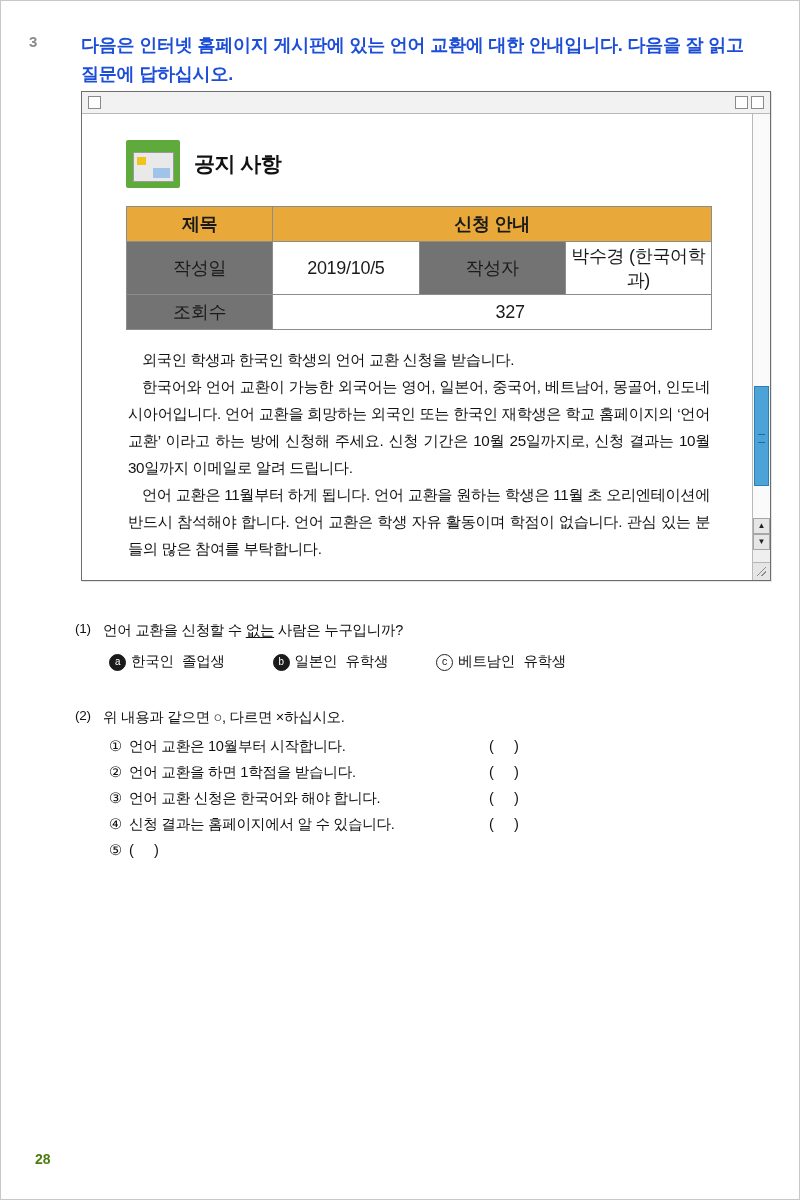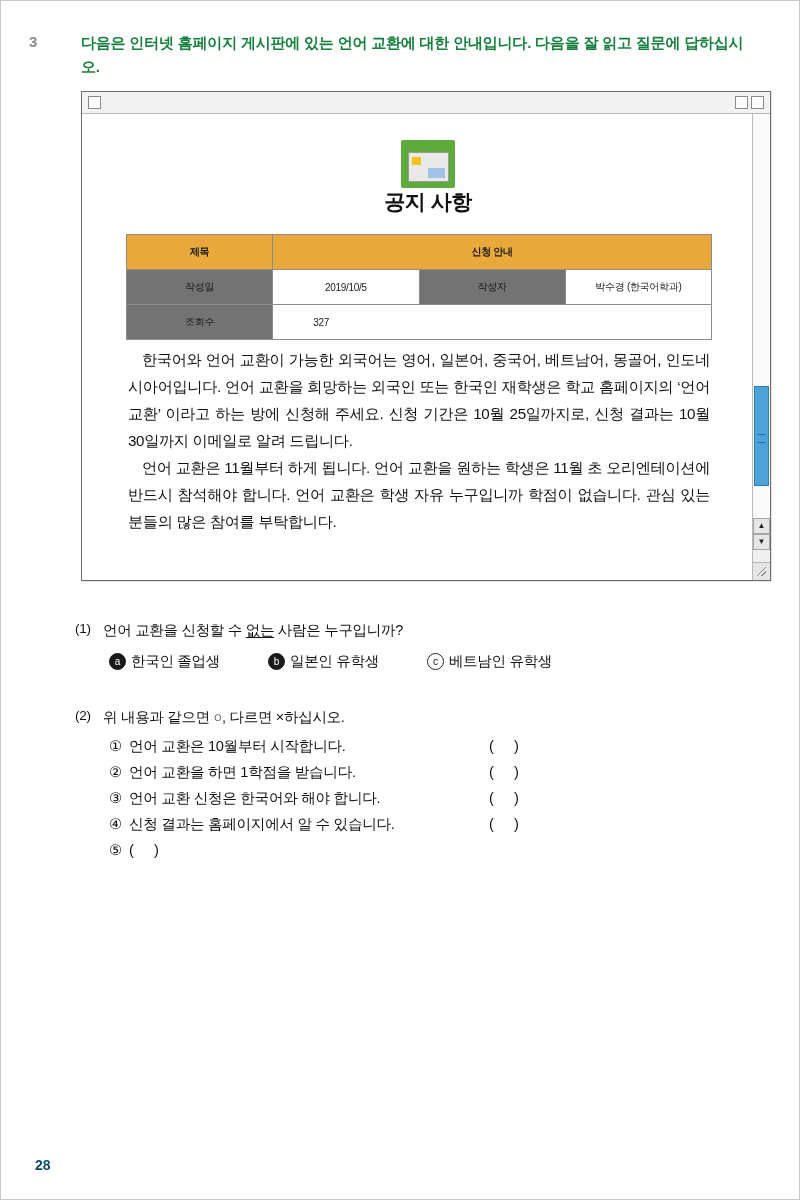--- a/index.html
+++ b/index.html
@@ -35,24 +35,24 @@
   }
   .q-number {
     width: 52px;
     flex: none;
     font-size: 15px;
     color: #8a8a8a;
     font-weight: bold;
     line-height: 1.5;
   }
   .q-text {
-    font-size: 15px;
+    font-size: 18px;
     font-weight: bold;
     line-height: 1.62;
-    color: #15803d;
+    color: #1d4ed8;
     letter-spacing: -0.2px;
   }
 
   
   .window {
     position: absolute;
     left: 80px;
     top: 90px;
     width: 690px;
     height: 490px;
@@ -94,22 +94,22 @@
     flex: 1;
     padding: 18px 22px 10px 26px;
     box-sizing: border-box;
     overflow: hidden;
   }
 
   
   .notice-head {
     display: flex;
     align-items: center;
+    gap: 14px;
     margin: 8px 0 18px 18px;
-    flex-direction: column;
   }
   .notice-icon {
     width: 54px;
     height: 48px;
     background: #5eaa3b;
     position: relative;
     border-radius: 2px;
     flex: none;
   }
   .notice-icon .inner {
@@ -149,21 +149,21 @@
   
   table.info {
     border-collapse: collapse;
     margin: 0 18px 6px 18px;
     width: calc(100% - 36px);
     table-layout: fixed;
   }
   table.info td {
     border: 1px solid #8c8c8c;
     height: 30px;
-    font-size: 10px;
+    font-size: 18px;
     text-align: center;
     letter-spacing: -0.3px;
     padding: 2px 4px;
   }
   td.hdr {
     background: #e8a93a;
     font-weight: bold;
     font-size: 15px;
   }
   td.lbl {
@@ -270,20 +270,21 @@
     width: 28px;
     flex: none;
     font-size: 13.5px;
   }
   .choices {
     margin: 12px 0 0 34px;
     display: flex;
     gap: 48px;
     font-size: 14.5px;
     letter-spacing: -0.3px;
+    font-family: Liberation Mono, monospace;
   }
   .circ {
     display: inline-block;
     width: 15px;
     height: 15px;
     border: 1px solid #222;
     border-radius: 50%;
     font-size: 10px;
     line-height: 15px;
     text-align: center;
@@ -314,24 +315,24 @@
     flex: none;
   }
   .ox-paren {
     letter-spacing: 8px;
   }
   u.thin { text-underline-offset: 2px; }
 
   .page-no {
     position: absolute;
     left: 34px;
-    bottom: 26px;
+    bottom: 32px;
     font-size: 14px;
     font-weight: bold;
-    color: #0c4a6e;
+    color: #4d7c0f;
   }
 </style>
 </head>
 <body>
 
 <div class="page">
 
   <div class="q-header">
     <div class="q-number">3</div>
     <div class="q-text">다음은 인터넷 홈페이지 게시판에 있는 언어 교환에 대한 안내입니다. 다음을 잘 읽고 질문에 답하십시오.</div>
@@ -363,27 +364,28 @@
             <td class="hdr" colspan="3">신청 안내</td>
           </tr>
           <tr>
             <td class="lbl">작성일</td>
             <td>2019/10/5</td>
             <td class="lbl">작성자</td>
             <td>박수경 (한국어학과)</td>
           </tr>
           <tr>
             <td class="lbl">조회수</td>
-            <td colspan="3" style="text-align:left; padding-left:40px;border-radius:16px;">327</td>
+            <td colspan="3" style="text-align:center; padding-left:40px;border-radius:16px;">327</td>
           </tr>
         </tbody>
           </table>
 
+        <p class="para first">외국인 학생과 한국인 학생의 언어 교환 신청을 받습니다.</p>
         <p class="para">한국어와 언어 교환이 가능한 외국어는 영어, 일본어, 중국어, 베트남어, 몽골어, 인도네시아어입니다. 언어 교환을 희망하는 외국인 또는 한국인 재학생은 학교 홈페이지의 ‘언어 교환’ 이라고 하는 방에 신청해 주세요. 신청 기간은 10월 25일까지로, 신청 결과는 10월 30일까지 이메일로 알려 드립니다.</p>
-        <p class="para">언어 교환은 11월부터 하게 됩니다. 언어 교환을 원하는 학생은 11월 초 오리엔테이션에 반드시 참석해야 합니다. 언어 교환은 학생 자유 누구입니까 학점이 없습니다. 관심 있는 분들의 많은 참여를 부탁합니다.</p>
+        <p class="para">언어 교환은 11월부터 하게 됩니다. 언어 교환을 원하는 학생은 11월 초 오리엔테이션에 반드시 참석해야 합니다. 언어 교환은 학생 자유 활동이며 학점이 없습니다. 관심 있는 분들의 많은 참여를 부탁합니다.</p>
       </div>
 
       <div class="scroll">
         <div class="track-top"></div>
         <div class="thumb">
             <div class="grip"></div>
           </div>
         <div class="arrow up">▲</div>
         <div class="arrow down">▼</div>
         <div class="grow"></div>

